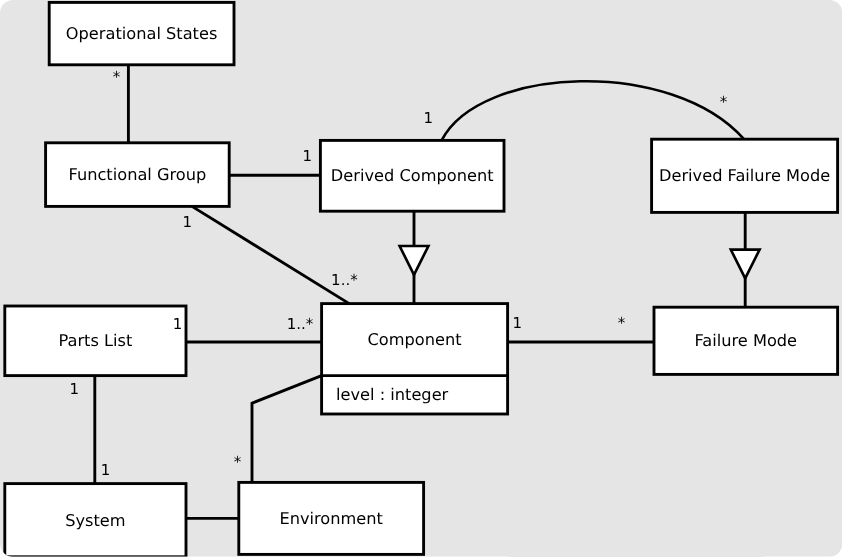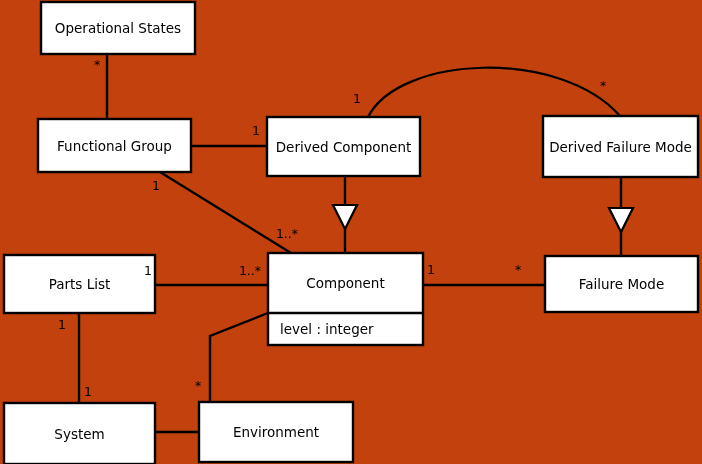--- a/index.html
+++ b/index.html
@@ -4,23 +4,24 @@
 <style>
   html, body {
     margin: 0;
     padding: 0;
     background: #ffffff;
   }
   #diagram-root {
     position: relative;
     width: 702px;
     height: 464px;
-    background: #c2410c;
+    background: #e5e5e5;
     font-family: "DejaVu Sans", sans-serif;
     overflow: hidden;
+    border-radius: 11px;
   }
   svg.uml-canvas {
     display: block;
     width: 702px;
     height: 464px;
   }
   .uml-box {
     fill: #ffffff;
     stroke: #000000;
     stroke-width: 2.4;

